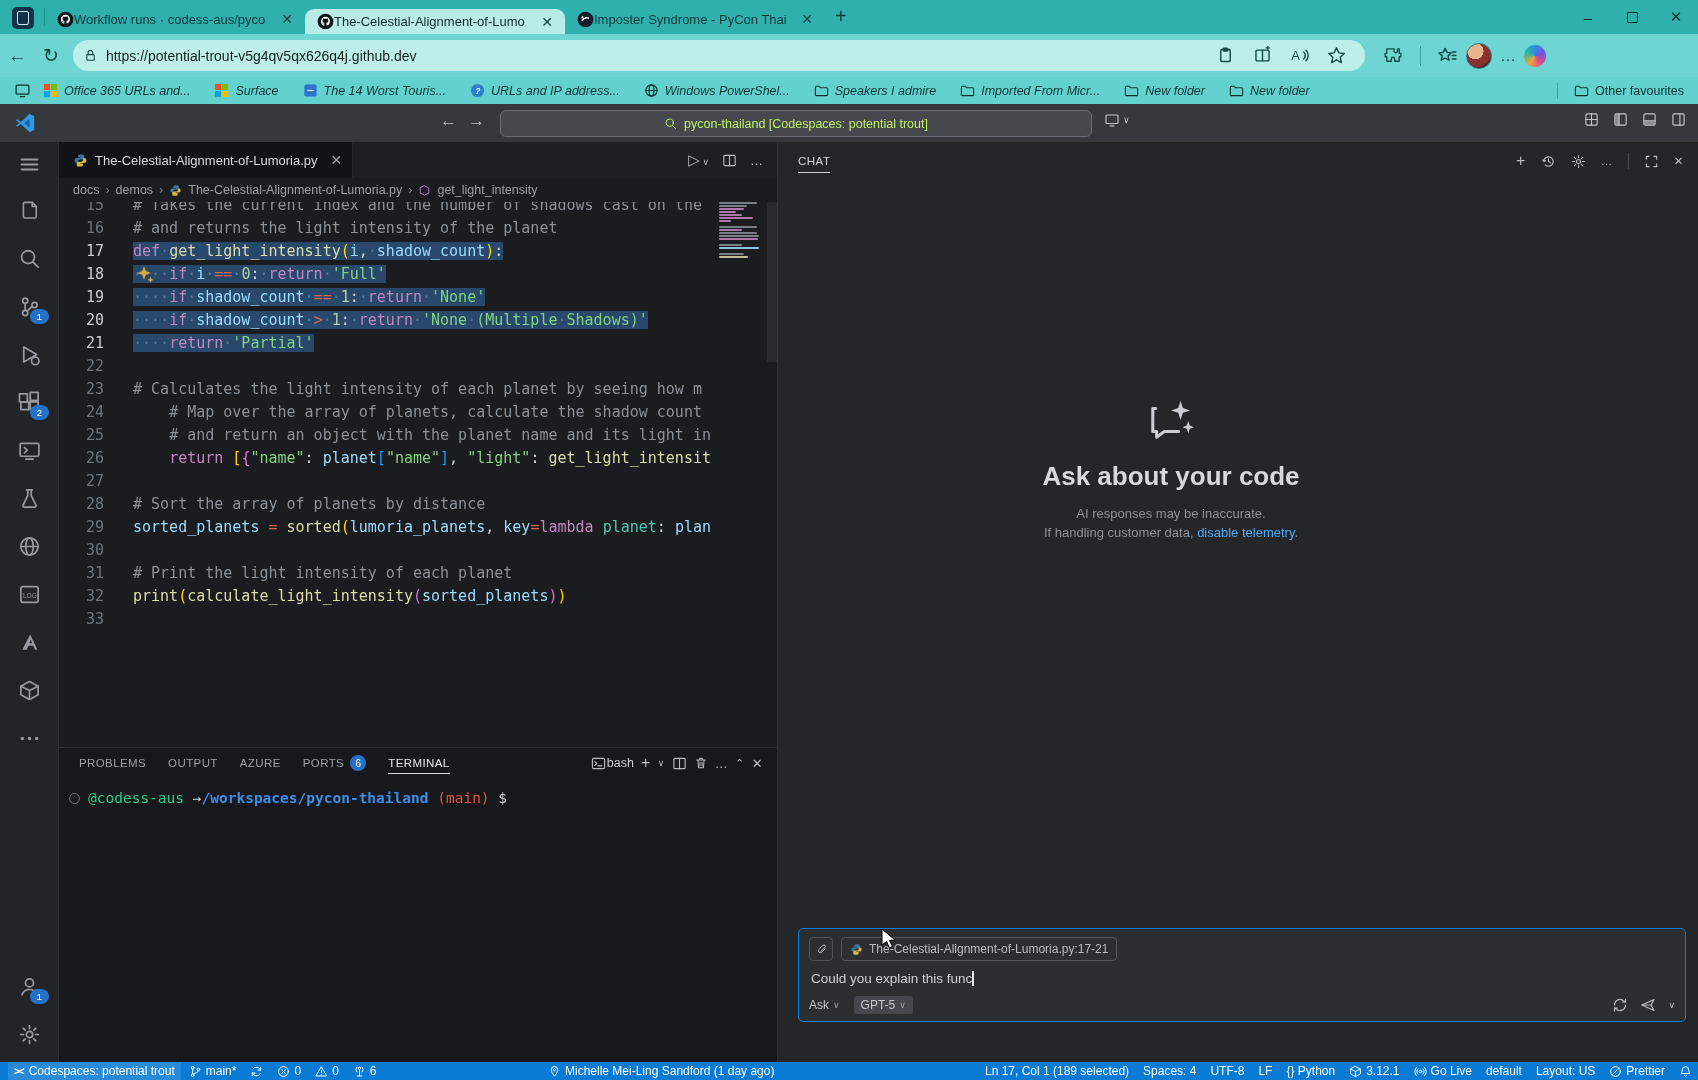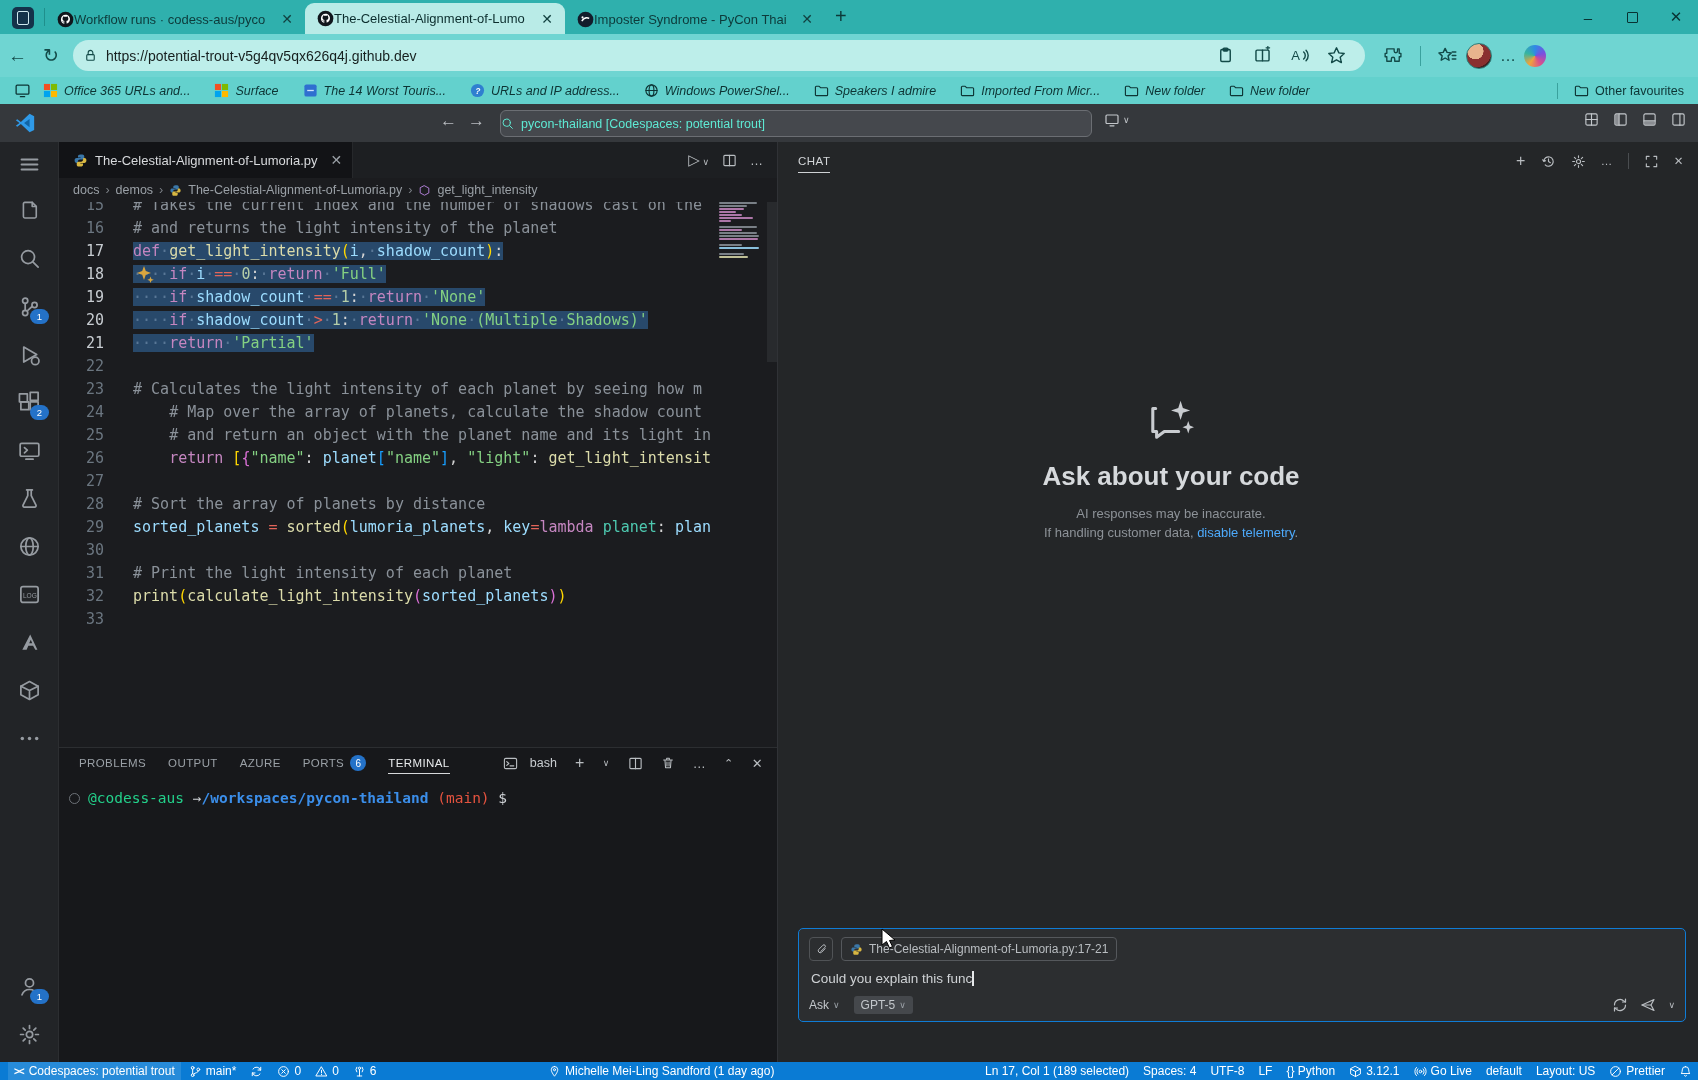--- a/index.html
+++ b/index.html
@@ -8,21 +8,21 @@
   .ic{display:inline-flex;align-items:center;justify-content:center;}
   .ic svg{width:100%;height:100%;}
 
   
   #tabstrip{position:absolute;left:0;top:0;width:100%;height:34px;background:#2fb0ad;display:flex;align-items:flex-end;}
   #ws-btn{width:22px;height:22px;margin:0 10px 5px 12px;border-radius:5px;background:#14324a;display:flex;align-items:center;justify-content:center;}
   #ws-btn .in{width:10px;height:12px;border:1.5px solid #cfe7ee;border-radius:2px;}
   .tabsep{width:1px;height:18px;background:#1f8f8c;margin-bottom:8px;}
   #tabs{display:flex;align-items:flex-end;height:100%;}
   .btab{display:flex;align-items:center;height:30px;padding:0 10px 0 12px;width:238px;color:#0d3a3a;font-size:13px;}
-  .btab.active{background:#b9ebe7;border-radius:9px 9px 0 0;height:31px;color:#0b2d2d;}
+  .btab.active{background:#b9ebe7;border-radius:9px 9px 0 0;height:25px;color:#0b2d2d;}
   .btab .title{flex:1;white-space:nowrap;overflow:hidden;}
   .btab .x{font-size:14px;color:#11403f;padding:0 2px;}
   #newtab{color:#0c3838;font-size:20px;margin:0 0 6px 10px;}
   #wincontrols{position:absolute;right:0;top:0;height:34px;display:flex;align-items:center;color:#083232;}
   #wincontrols span{width:44px;text-align:center;font-size:15px;}
   #win-restore .sq{display:inline-block;width:9px;height:9px;border:1.2px solid #083232;border-radius:1px;}
 
   #toolbar{position:absolute;left:0;top:34px;width:100%;height:43px;background:#6fd5d2;display:flex;align-items:center;}
   .tbtn{color:#134a48;font-size:19px;margin:0 8px;}
   #addr-pill{flex:0 0 auto;width:1272px;height:31px;margin-left:6px;background:#bdeeea;border-radius:16px;display:flex;align-items:center;padding:0 10px;}
@@ -36,21 +36,21 @@
   #favbar{position:absolute;left:0;top:77px;width:100%;height:27px;background:#63d1cd;display:flex;align-items:center;font-size:12.5px;color:#0d3434;}
   .fav{display:flex;align-items:center;gap:6px;margin:0 12px;white-space:nowrap;font-style:italic;}
   #otherfavs{margin-left:auto;display:flex;align-items:center;gap:6px;margin-right:14px;}
   #otherfavs .fdiv{width:1px;height:16px;background:#3aa19d;margin-right:10px;}
 
   
   #vscode{position:absolute;left:0;top:104px;width:100%;height:976px;background:#1b1c1f;}
   #vs-titlebar{position:absolute;left:0;top:0;width:100%;height:38px;background:#35383c;color:#c3c7cb;}
   #vs-logo{position:absolute;left:14px;top:8px;width:22px;height:22px;}
   .nav-arr{position:absolute;top:7px;font-size:17px;color:#b9bdc1;}
-  #vs-search{position:absolute;left:500px;top:6px;width:590px;height:25px;background:#45484d;border:1px solid #6b6e73;border-radius:6px;display:flex;align-items:center;justify-content:flex-start;gap:7px;font-size:12.5px;color:#5eead4;}
+  #vs-search{position:absolute;left:500px;top:6px;width:590px;height:25px;background:#45484d;border:1px solid #6b6e73;border-radius:6px;display:flex;align-items:center;justify-content:center;gap:7px;font-size:12.5px;color:#bef264;}
   #remote-ind{position:absolute;left:1104px;top:8px;display:flex;align-items:center;gap:3px;color:#c3c7cb;}
   #layout-btns{position:absolute;right:12px;top:8px;display:flex;gap:14px;color:#c3c7cb;}
   .lay{width:15px;height:15px;}
 
   #vs-body{position:absolute;left:0;top:38px;width:100%;height:920px;display:flex;}
   #activitybar{width:58px;background:#222427;display:flex;flex-direction:column;align-items:center;border-right:1px solid #2c2e31;}
   .act{position:relative;width:58px;height:48px;display:flex;align-items:center;justify-content:center;color:#969ba1;}
   .act.first{height:44px;}
   .act .ic{width:23px;height:23px;}
   .act .badge{position:absolute;right:9px;bottom:6px;min-width:15px;height:15px;border-radius:8px;background:#2472c8;color:#fff;font-size:9.5px;display:flex;align-items:center;justify-content:center;padding:0 2px;}
@@ -77,21 +77,21 @@
   #minimap{position:absolute;right:10px;top:0;width:48px;}
   #minimap div{height:2px;margin-bottom:1px;border-radius:1px;opacity:.85;}
   #sparkle{position:absolute;left:76px;top:62px;width:20px;height:20px;}
   #scrollthumb{position:absolute;right:0;top:0;width:10px;height:160px;background:rgba(120,125,130,.15);}
 
   #panel{position:absolute;left:0;top:605px;width:718px;height:315px;background:#17181b;border-top:1px solid #2c2e31;}
   #panelbar{height:30px;display:flex;align-items:center;padding-left:20px;color:#9aa0a6;font-size:11.5px;letter-spacing:.4px;}
   .ptab{margin-right:22px;display:flex;align-items:center;gap:6px;}
   .ptab.active{color:#e7e9eb;border-bottom:1px solid #d7d9db;padding-bottom:4px;margin-bottom:-5px;}
   .pbadge{background:#2472c8;color:#fff;border-radius:9px;min-width:16px;height:16px;font-size:10px;display:flex;align-items:center;justify-content:center;letter-spacing:0;}
-  #panel-actions{margin-left:auto;display:flex;align-items:center;gap:18px;padding-right:14px;color:#b9bdc1;font-size:13px;}
+  #panel-actions{margin-left:auto;display:flex;align-items:center;gap:7px;padding-right:14px;color:#b9bdc1;font-size:13px;}
   #panel-actions .lbl{font-size:12.5px;letter-spacing:0;color:#c9cdd1;margin-left:-6px;}
   #terminal{padding:10px 0 0 10px;font:14.5px/20px "DejaVu Sans Mono",monospace;display:flex;align-items:center;gap:8px;}
   #term-dot{width:9px;height:9px;border:1px solid #6d7278;border-radius:50%;}
   .tgreen{color:#23d18b;} .tblue{color:#3b8eea;font-weight:bold;} .tred{color:#e5533f;} .twhite{color:#cfd2d6;}
 
   #sash{width:1px;background:#303236;}
   #chat{flex:1;position:relative;background:#242628;}
   #chat-header{height:38px;display:flex;align-items:center;padding:0 14px 0 20px;color:#d3d6d9;font-size:11.5px;letter-spacing:.5px;}
   #chat-title{border-bottom:1px solid #cfd2d5;padding-bottom:5px;margin-bottom:-6px;}
   #chat-hicons{margin-left:auto;display:flex;align-items:center;gap:15px;color:#b9bdc1;}

